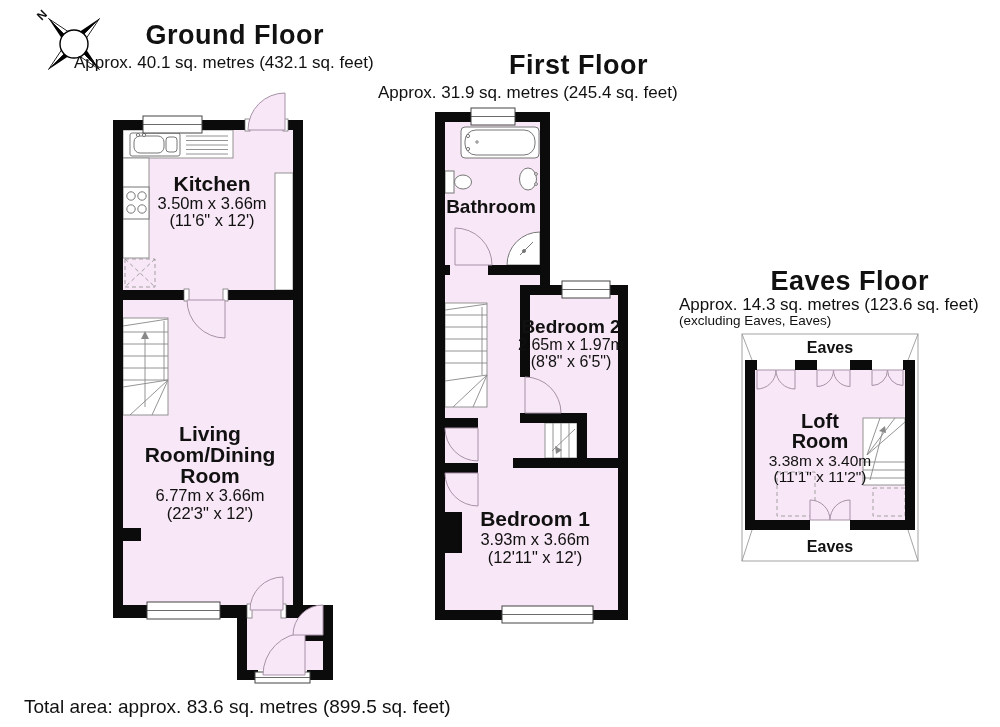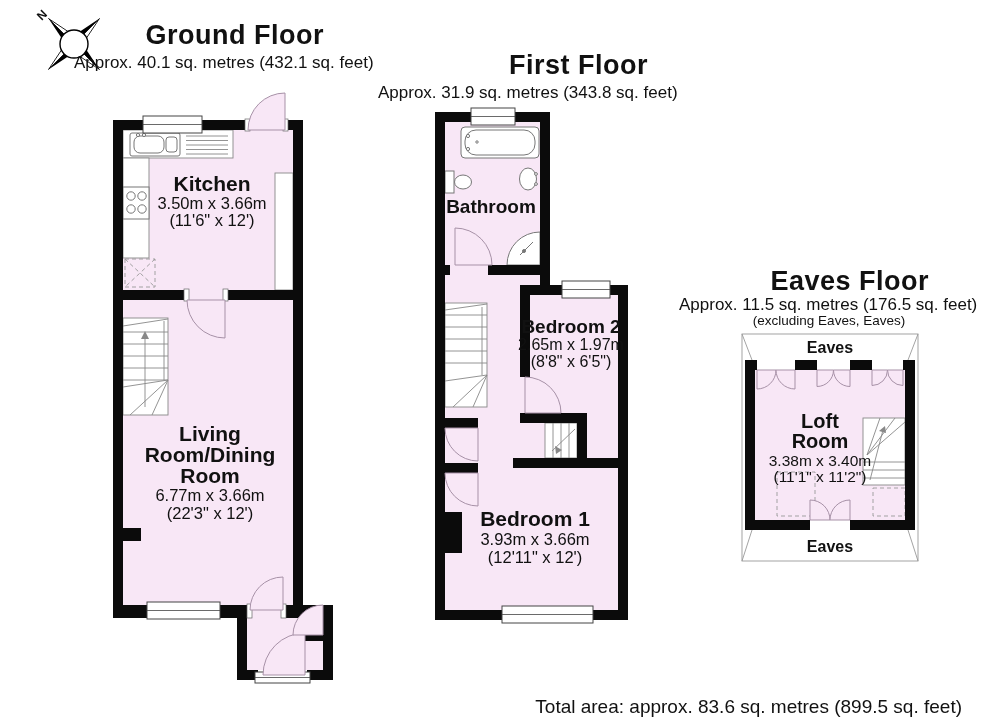--- a/index.html
+++ b/index.html
@@ -1,22 +1,22 @@
 <!DOCTYPE html>
 <html><head>
 <meta charset="utf-8">
 <style>
   html,body{margin:0;padding:0;background:#fff;}
   #stage{position:relative;width:1000px;height:727px;background:#fff;overflow:hidden;
          font-family:"Liberation Sans",sans-serif;color:#111;}
   .abs{position:absolute;}
   .floor-title{font-weight:bold;font-size:27px;text-align:right;letter-spacing:0.5px;}
   .floor-sub{font-size:17px;text-align:left;}
-  .floor-note{font-size:13.5px;text-align:center;}
-  .total{font-size:19px;text-align:right;}
+  .floor-note{font-size:13.5px;text-align:left;}
+  .total{font-size:19px;text-align:left;margin-left:24px;}
   svg text{font-family:"Liberation Sans",sans-serif;fill:#111;}
   .rname{font-weight:bold;}
 </style>
 </head>
 <body>
 
 <div id="stage">
 
   <svg class="abs" style="left:26px;top:2px" width="92" height="84" viewBox="0 0 92 84">
     <g transform="rotate(-45 48 42)">
@@ -30,24 +30,24 @@
       <path d="M12,42 L42,36 L48,42 Z" fill="#fff" stroke="#000" stroke-width="0.8"></path>
     </g>
     <circle cx="48" cy="42" r="14" fill="#fff" stroke="#000" stroke-width="1.4"></circle>
     <text x="12" y="18" font-size="12" font-weight="bold" transform="rotate(-45 15 14)">N</text>
   </svg>
 
   <div class="abs floor-title" style="left:124px;top:20px;width:200px">Ground Floor</div>
   <div class="abs floor-sub" style="left:74px;top:53px;width:300px">Approx. 40.1 sq. metres (432.1 sq. feet)</div>
 
   <div class="abs floor-title" style="left:448px;top:50px;width:200px">First Floor</div>
-  <div class="abs floor-sub" style="left:378px;top:83px;width:300px">Approx. 31.9 sq. metres (343.8 sq. feet)</div>
+  <div class="abs floor-sub" style="left:378px;top:83px;width:300px">Approx. 31.9 sq. metres (245.4 sq. feet)</div>
 
   <div class="abs floor-title" style="left:729px;top:266px;width:200px">Eaves Floor</div>
-  <div class="abs floor-sub" style="left:679px;top:295px;width:300px">Approx. 11.5 sq. metres (176.5 sq. feet)</div>
+  <div class="abs floor-sub" style="left:679px;top:295px;width:300px">Approx. 14.3 sq. metres (123.6 sq. feet)</div>
   <div class="abs floor-note" style="left:679px;top:313px;width:300px">(excluding Eaves, Eaves)</div>
 
   <svg class="abs" style="left:100px;top:85px" width="240" height="602" viewBox="0 0 240 602">
 
     <g>
       <rect x="23" y="45" width="170" height="160" fill="#f8e7f6"></rect>
       <rect x="23" y="215" width="170" height="305" fill="#f8e7f6"></rect>
       <rect x="87" y="205" width="38" height="10" fill="#f8e7f6"></rect>
       <rect x="150" y="520" width="33" height="13" fill="#f8e7f6"></rect>
       <rect x="147" y="533" width="76" height="52" fill="#f8e7f6"></rect>

